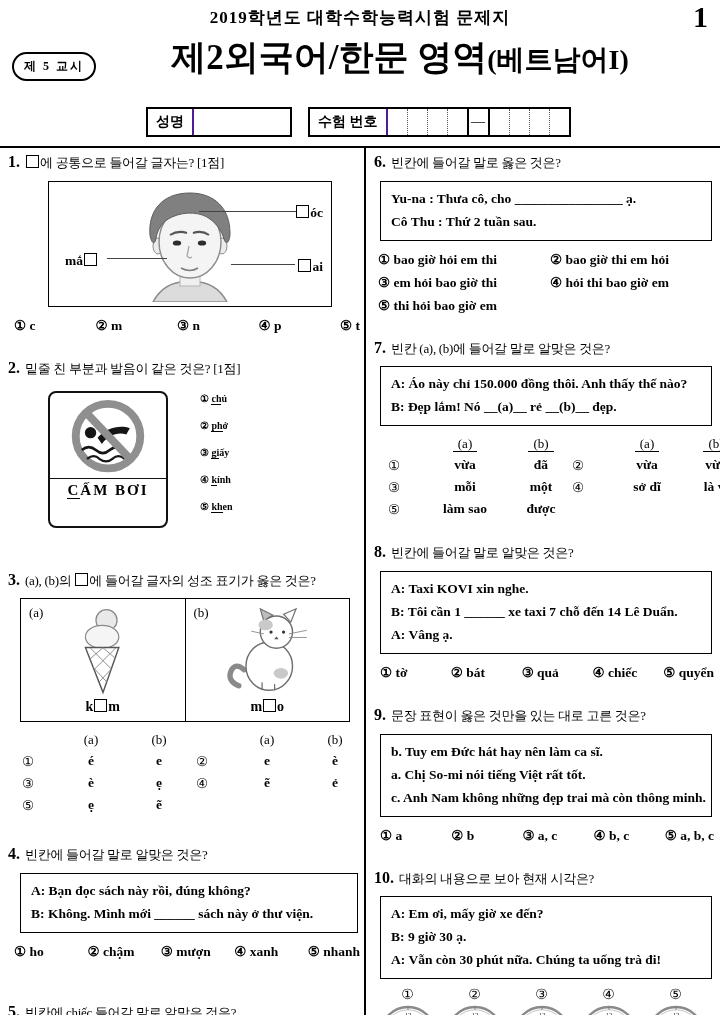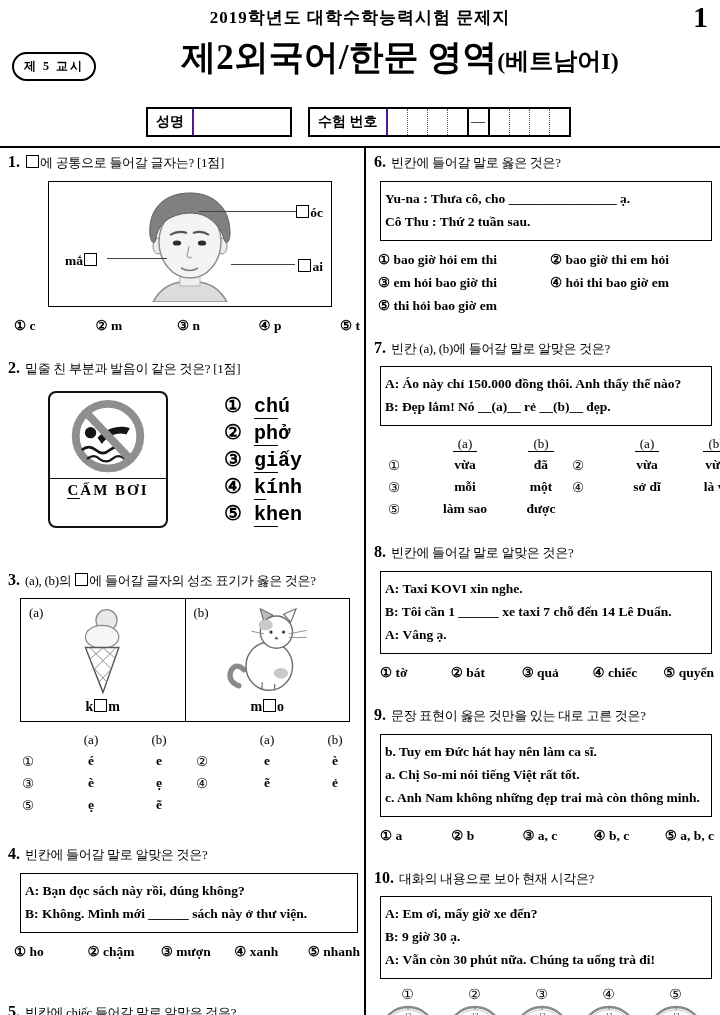--- a/index.html
+++ b/index.html
@@ -6,59 +6,59 @@
   .page{position:relative;width:720px;height:1015px;background:#fff;color:#000;
         font-family:"Liberation Serif","DejaVu Serif",serif;overflow:hidden;}
   
   .exam-title{position:absolute;top:6px;left:0;width:100%;text-align:center;
               font-size:17px;font-weight:bold;letter-spacing:1px;}
   .page-num{position:absolute;top:0px;right:12px;font-size:30px;font-weight:bold;}
   .period-badge{position:absolute;top:52px;left:12px;border:2px solid #000;border-radius:16px;
                 padding:4px 10px;font-size:12px;font-weight:bold;letter-spacing:2px;text-align:right;}
   .subject-title{position:absolute;top:34px;left:90px;width:620px;text-align:center;
                  font-size:35px;font-weight:bold;letter-spacing:0px;white-space:nowrap;}
-  .subject-sub{font-size:24px;font-weight:bold;}
+  .subject-sub{font-size:28px;font-weight:bold;}
   .id-row{position:absolute;top:107px;left:146px;display:flex;gap:16px;font-size:14px;}
   .idbox{display:flex;border:2px solid #000;height:26px;align-items:stretch;}
   .idbox .label{display:flex;align-items:center;padding:0 8px;font-weight:bold;
                 border-right:2px solid #4c1d95;white-space:nowrap;}
   .name-blank{width:96px;}
   .cell{width:19px;display:flex;align-items:center;justify-content:center;}
   .cell.dot{border-left:1px dotted #555;}
   .cell.sol{border-left:2px solid #000;}
   .header-rule{position:absolute;top:146px;left:0;width:720px;height:2px;background:#000;}
   .col-divider{position:absolute;top:148px;left:364px;width:2px;height:867px;background:#000;}
   
   .col{position:absolute;top:152px;font-size:13px;}
   .col-left{left:8px;width:352px;}
   .col-right{left:374px;width:340px;}
   .qhead{margin-top:0;line-height:1.3;}
   .qnum{font-size:16px;font-weight:bold;margin-right:5px;}
   .qtext{font-size:13px;letter-spacing:-0.3px;}
   .vn{font-weight:bold;}
   .sq{display:inline-block;width:11px;height:11px;border:1.2px solid #000;background:#fff;
       vertical-align:-1px;margin:0 1px;}
-  .qbox{border:1.6px solid #000;padding:6px 4px;margin:8px 2px 0 12px;font-size:13.5px;line-height:1.7;}
+  .qbox{border:1.6px solid #000;padding:6px 10px;margin:8px 2px 0 12px;font-size:13.5px;line-height:1.7;}
   .bline{white-space:nowrap;}
   .opts{display:flex;margin:10px 0 0 6px;font-size:13.5px;justify-content:space-between;}
   .opts .opt{width:70px;white-space:nowrap;}
   .opts .opt:last-child{width:auto;}
   
   .q1box{margin:8px 0 0 40px;width:282px;height:124px;padding:0;position:relative;text-decoration:underline;}
   .q1box svg{position:absolute;left:76px;top:6px;}
   .flabel{position:absolute;font-size:13.5px;font-weight:bold;white-space:nowrap;}
   .lead{position:absolute;height:1.4px;background:#444;}
   
   .q2wrap{display:flex;margin-top:12px;}
   .sign{margin-left:40px;width:116px;border:2.4px solid #111;border-radius:8px;}
   .sign svg{display:block;margin:3px auto 0;}
   .sign-label{border-top:1.8px solid #111;text-align:center;font-weight:bold;font-size:15px;
               padding:3px 0 4px;letter-spacing:2px;}
   .ul{border-bottom:1.4px solid #000;padding-bottom:0px;}
-  .q2opts{margin-left:56px;font-size:20px;margin-top:2px;font-family:Liberation Mono, monospace;}
+  .q2opts{margin-left:32px;font-size:10px;margin-top:2px;}
   .q2opts .row{height:27px;white-space:nowrap;}
   
   .q3box{margin:8px 2px 0 12px;width:328px;height:122px;display:flex;padding:0;}
   .panel{flex:1;position:relative;}
   .panel + .panel{border-left:1.6px solid #000;}
   .plabel{position:absolute;top:3px;left:8px;font-size:13px;}
   .panel svg{display:block;margin:8px auto 0;}
   .pword{position:absolute;bottom:3px;left:0;width:100%;text-align:center;font-weight:bold;font-size:14px;}
   .tbl{display:grid;margin:10px 0 0 14px;font-size:13.5px;row-gap:5px;}
   .tbl3{grid-template-columns:38px 62px 74px 40px 62px 74px;}

